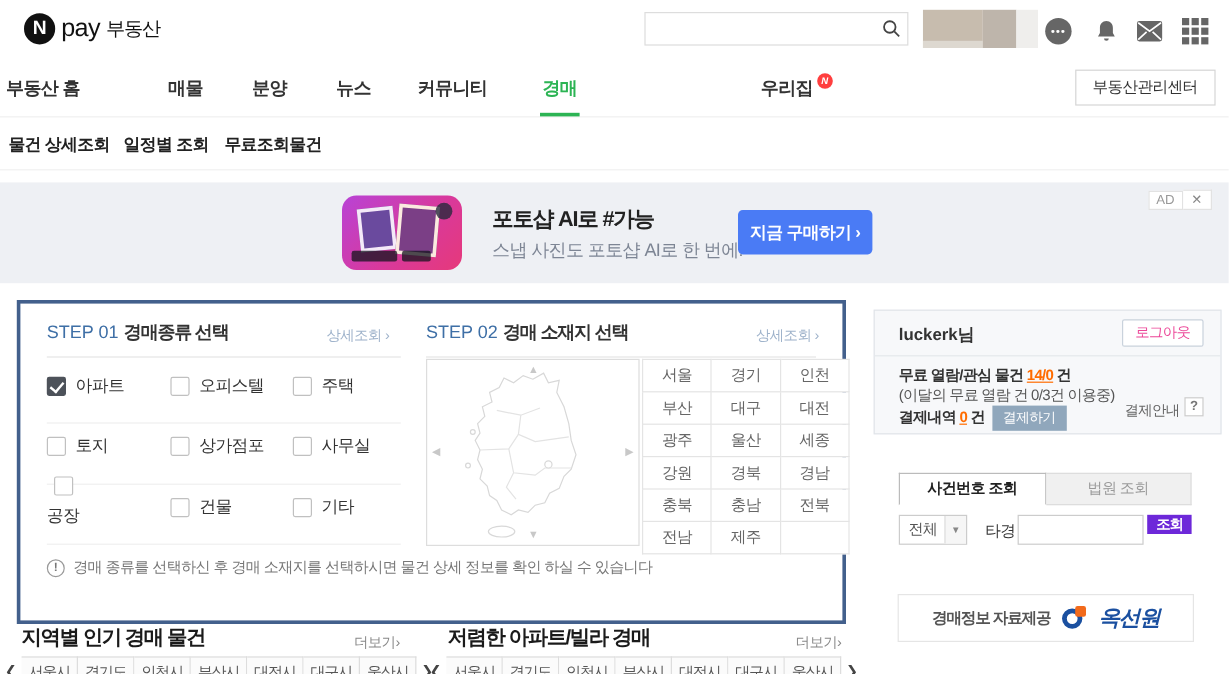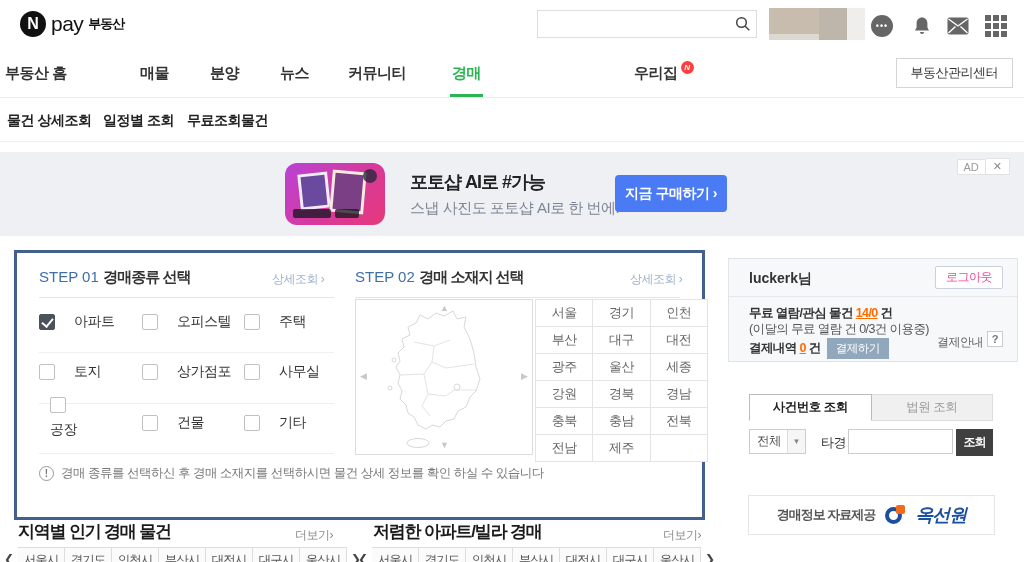--- a/index.html
+++ b/index.html
@@ -6,21 +6,21 @@
   html,body { width:1024px; height:562px; overflow:hidden; background:#fff;
     font-family:"Liberation Sans","DejaVu Sans",sans-serif; }
   #root { position:relative; width:1024px; height:562px; background:#fff; }
 
   
   .header { position:absolute; left:0; top:0; width:1024px; height:50px; background:#fff; }
   .logo { position:absolute; left:20px; top:11px; display:flex; align-items:center; gap:5px; }
   .logo-n { width:26px; height:26px; border-radius:50%; background:#111; color:#fff;
     font-weight:bold; font-size:16px; display:flex; align-items:center; justify-content:center; }
   .logo-pay { font-size:21px; color:#111; letter-spacing:-0.5px; }
-  .logo-svc { font-size:13px; font-weight:bold; color:#111; letter-spacing:-1px; }
+  .logo-svc { font-size:16px; font-weight:normal; color:#111; letter-spacing:-1px; }
   .gsearch { position:absolute; left:537px; top:10px; width:220px; height:28px;
     border:1px solid #ddd; background:#fff; display:flex; align-items:center; }
   .gsearch input { flex:1; border:none; outline:none; height:24px; padding:0 8px; font-size:13px; background:transparent; }
   .gsearch .mag { width:26px; display:flex; justify-content:center; cursor:pointer; }
   .avatar-blur { position:absolute; left:769px; top:8px; width:96px; height:32px; overflow:hidden; }
   .avatar-blur i { position:absolute; display:block; }
   .hicon { position:absolute; top:14px; width:24px; height:24px; display:flex; align-items:center; justify-content:center; cursor:pointer; }
   .chatbub { position:relative; width:22px; height:22px; border-radius:50%; background:#666; color:#fff;
     font-size:9px; letter-spacing:1px; display:flex; align-items:center; justify-content:center; font-weight:bold; }
   .chatbub:after { content:""; position:absolute; left:2px; bottom:-3px; border:4px solid transparent; border-top-color:#666; transform:rotate(25deg); }
@@ -66,21 +66,21 @@
   .step-no { color:#3e6fa6; font-size:15px; letter-spacing:0; }
   .step-title { color:#333; font-size:15px; font-weight:bold; letter-spacing:-1px; }
   .detail-link { position:absolute; top:18px; font-size:12px; color:#9fb3cb; cursor:pointer; letter-spacing:-0.5px; }
   .hr { position:absolute; height:1px; background:#e5e5e5; }
 
   .opt { position:absolute; display:flex; align-items:center; gap:8px; cursor:pointer; }
   .cbx { width:16px; height:16px; border:1px solid #c0c0c0; border-radius:2px; background:#fff; position:relative; }
   .cbx.checked { background:#4d525a; border-color:#4d525a; }
   .cbx.checked:after { content:""; position:absolute; left:4px; top:1px; width:5px; height:9px;
     border:solid #fff; border-width:0 2px 2px 0; transform:rotate(40deg); }
-  .opt-label { font-size:14px; color:#333; letter-spacing:-0.5px;margin-left:11px; }
+  .opt-label { font-size:14px; color:#333; letter-spacing:-0.5px; }
 
   .map-box { position:absolute; left:338px; top:46px; width:178px; height:156px; border:1px solid #ddd; background:#fff; }
   .map-arrow { position:absolute; color:#c8c8c8; font-size:9px; line-height:9px; cursor:pointer; }
 
   .region-table { position:absolute; left:518px; top:46px; width:173px; border-collapse:collapse; }
   .region-table td { width:48px; height:27px; border:1px solid #e4e4e4; text-align:center;
     font-size:13px; color:#666; cursor:pointer; letter-spacing:-0.5px; background:#fff; }
 
   .note { position:absolute; left:22px; top:212px; display:flex; align-items:center; gap:7px; }
   .note-i { width:15px; height:15px; border:1px solid #999; border-radius:50%; color:#777;
@@ -106,21 +106,21 @@
   .case-tab.on { background:#fff; border:1px solid #bbb; border-bottom:1px solid #fff; font-weight:bold; color:#222; }
   .case-tab.off { background:#f0f0f0; border:1px solid #ddd; border-left:none; color:#999; }
   .case-row { position:absolute; left:749px; top:429px; width:244px; height:25px; }
   .sel { position:absolute; left:0; top:0; width:57px; height:25px; border:1px solid #ccc; background:#fff;
     display:flex; align-items:center; cursor:pointer; }
   .sel .v { flex:1; font-size:12.5px; color:#555; padding-left:7px; letter-spacing:-0.5px; }
   .sel .ar { width:18px; height:100%; border-left:1px solid #ddd; display:flex; align-items:center; justify-content:center;
     font-size:8px; color:#888; background:#f6f6f6; }
   .case-lbl { position:absolute; left:72px; top:5px; font-size:13px; color:#333; letter-spacing:-0.5px; }
   .case-input { position:absolute; left:99px; top:0; width:105px; height:25px; border:1px solid #ccc; padding:0 6px; font-size:13px; outline:none; }
-  .case-btn { position:absolute; right:0; top:0; width:37px; height:27px; background:#404040; color:#fff;
+  .case-btn { position:absolute; right:0; top:0; width:37px; height:16px; background:#6d28d9; color:#fff;
     border:none; font-size:12px; font-weight:bold; cursor:pointer; letter-spacing:-1px; }
 
   .provider { position:absolute; left:748px; top:495px; width:247px; height:40px; background:#fff; border:1px solid #e5e5e5;
     display:flex; align-items:center; justify-content:center; gap:10px; cursor:pointer; }
   .prov-lbl { font-size:13px; font-weight:bold; color:#555; letter-spacing:-1px; }
   .auc-icon { position:relative; width:20px; height:20px; }
   .auc-icon .c { position:absolute; left:0; top:2px; width:17px; height:17px; border-radius:50%; border:4px solid #1b50a0; }
   .auc-icon .sq { position:absolute; right:0; top:0; width:9px; height:9px; background:#f26a1b; border-radius:2px; }
   .prov-brand { font-size:18px; font-weight:bold; font-style:italic; color:#1b50a0; letter-spacing:-1px; }
 

